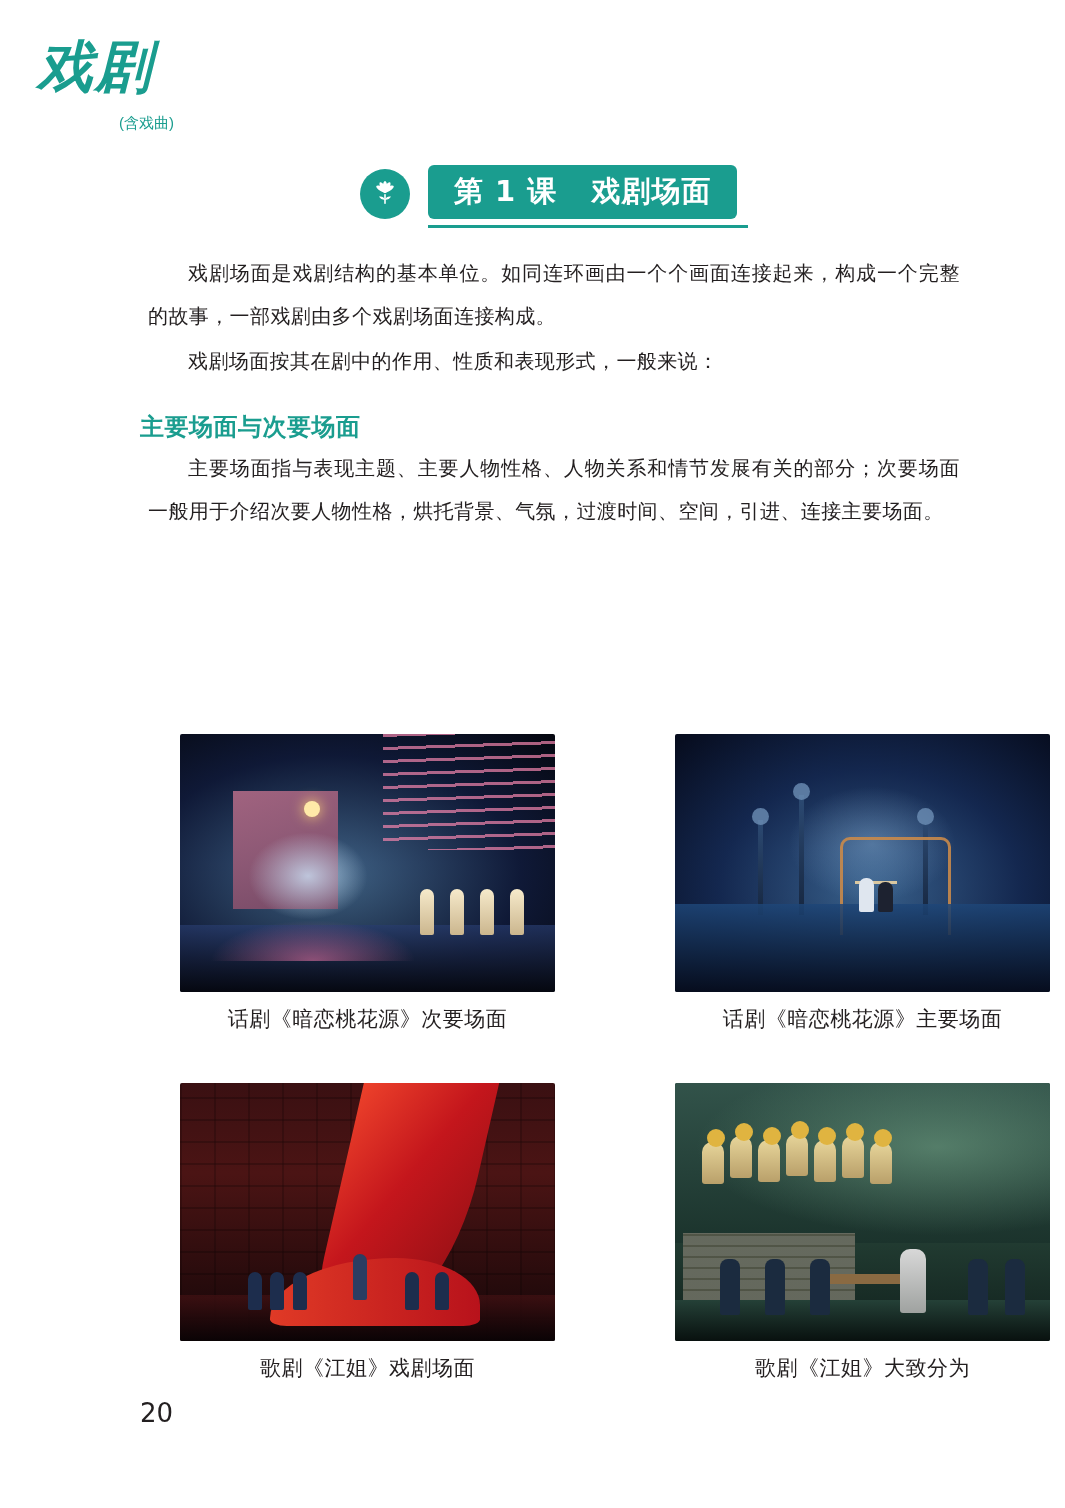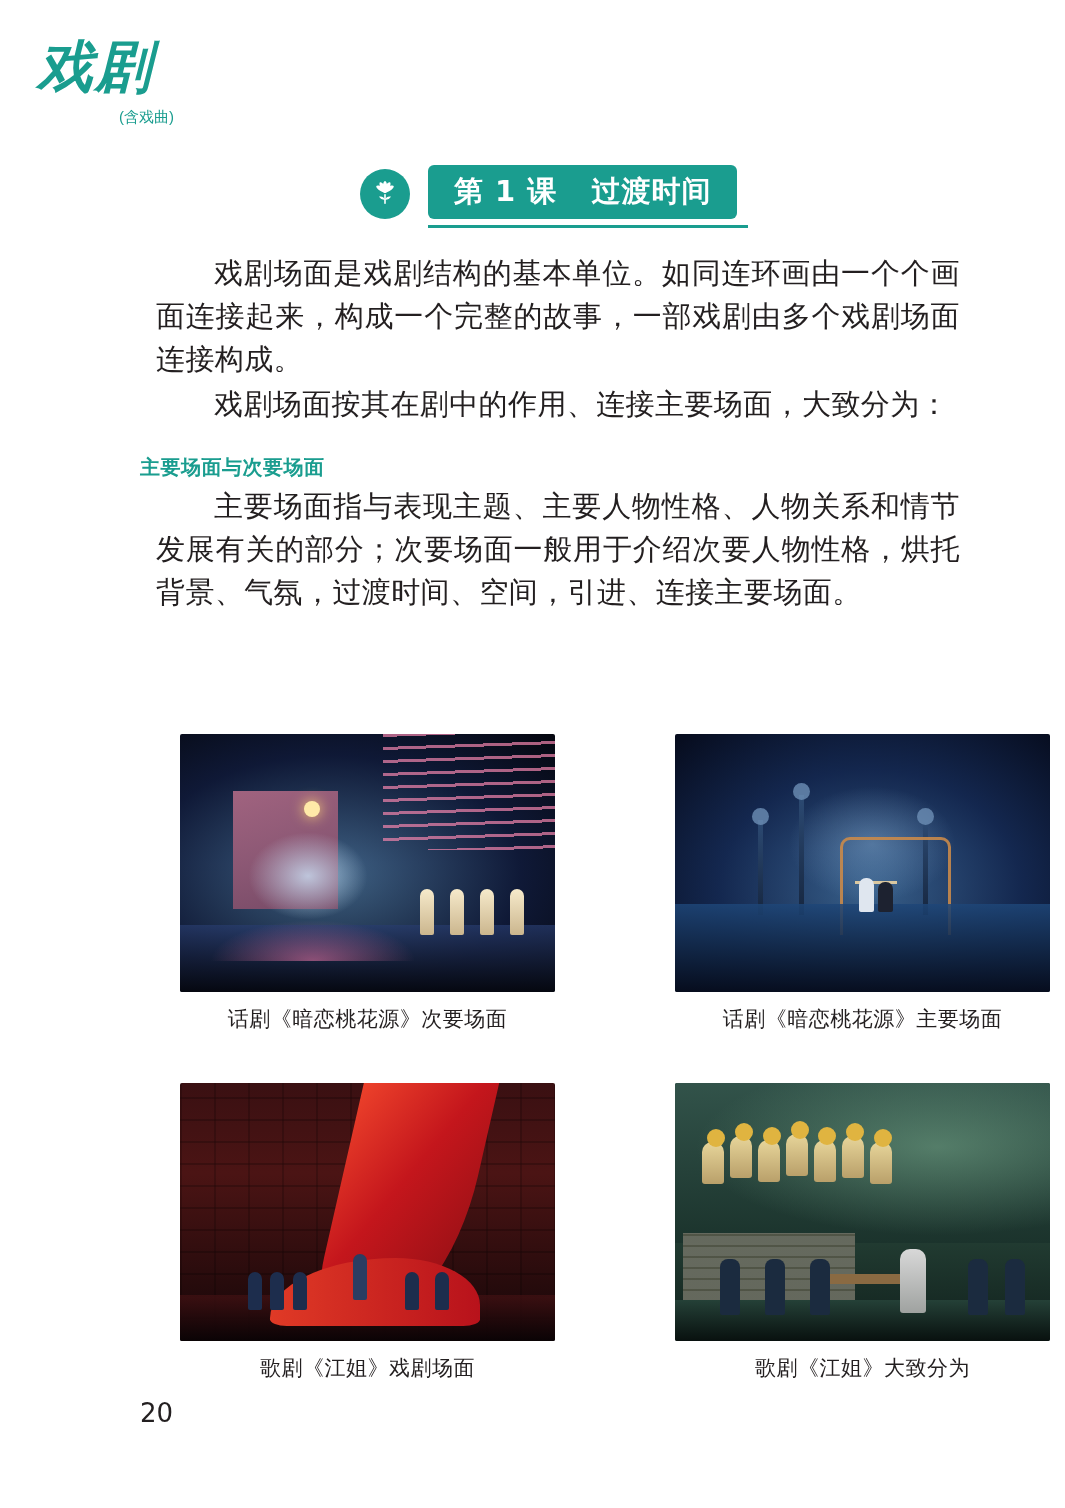--- a/index.html
+++ b/index.html
@@ -31,21 +31,21 @@
     font-style: italic;
     color: #1a9d8f;
     letter-spacing: 2px;
     line-height: 1;
     white-space: nowrap;
   }
   .brand-sub {
     font-family: "Liberation Sans", sans-serif;
     font-size: 15px;
     color: #1a9d8f;
-    margin-top: 14px;
+    margin-top: 20px;
     margin-left: 82px;
     white-space: nowrap;
   }
 
   
   .lesson-header {
     position: absolute;
     left: 360px;
     top: 165px;
     width: 400px;
@@ -96,31 +96,31 @@
   }
 
   
   .content {
     position: absolute;
     left: 140px;
     top: 252px;
     width: 820px;
   }
   p.para {
-    margin: 0 0 2px 16px;
-    font-size: 29px;
+    margin: 0 0 2px 8px;
+    font-size: 20px;
     line-height: 43px;
     text-indent: 2em;
     text-align: justify;
     font-family: "DejaVu Serif", serif;
     letter-spacing: 0.4px;
   }
   h2.subhead {
     margin: 28px 0 4px 0;
-    font-size: 20px;
+    font-size: 24px;
     font-weight: 700;
     color: #1a9d8f;
     font-family: "DejaVu Sans", sans-serif;
     letter-spacing: 0.5px;
   }
 
   
   .figures {
     position: absolute;
     left: 140px;
@@ -334,28 +334,28 @@
         <ellipse cx="16" cy="9" rx="2.2" ry="6" transform="rotate(60 16 13)"></ellipse>
         <ellipse cx="16" cy="9" rx="2.2" ry="6" transform="rotate(-60 16 13)"></ellipse>
         <rect x="15.2" y="16" width="1.6" height="10" rx="0.8"></rect>
         <path d="M16 22c-3 0-5-1.6-6-3.4 2.6-.6 5 .4 6 3.4z"></path>
         <path d="M16 22c3 0 5-1.6 6-3.4-2.6-.6-5 .4-6 3.4z"></path>
       </g>
     </svg>
   </div>
   <div class="lesson-banner">
     <span class="lesson-num">第 1 课</span>
-    <span class="lesson-name">过渡时间</span>
+    <span class="lesson-name">戏剧场面</span>
   </div>
   <div class="lesson-underline"></div>
 </div>
 
 <div class="content">
   <p class="para">戏剧场面是戏剧结构的基本单位。如同连环画由一个个画面连接起来，构成一个完整的故事，一部戏剧由多个戏剧场面连接构成。</p>
-  <p class="para">戏剧场面按其在剧中的作用、连接主要场面，大致分为：</p>
+  <p class="para">戏剧场面按其在剧中的作用、性质和表现形式，一般来说：</p>
   <h2 class="subhead">主要场面与次要场面</h2>
   <p class="para">主要场面指与表现主题、主要人物性格、人物关系和情节发展有关的部分；次要场面一般用于介绍次要人物性格，烘托背景、气氛，过渡时间、空间，引进、连接主要场面。</p>
 </div>
 
 <div class="figures">
 
   <div class="fig-row">
     <figure class="figure">
       <div class="fig-img scene2">
         <div class="blossom"></div>

